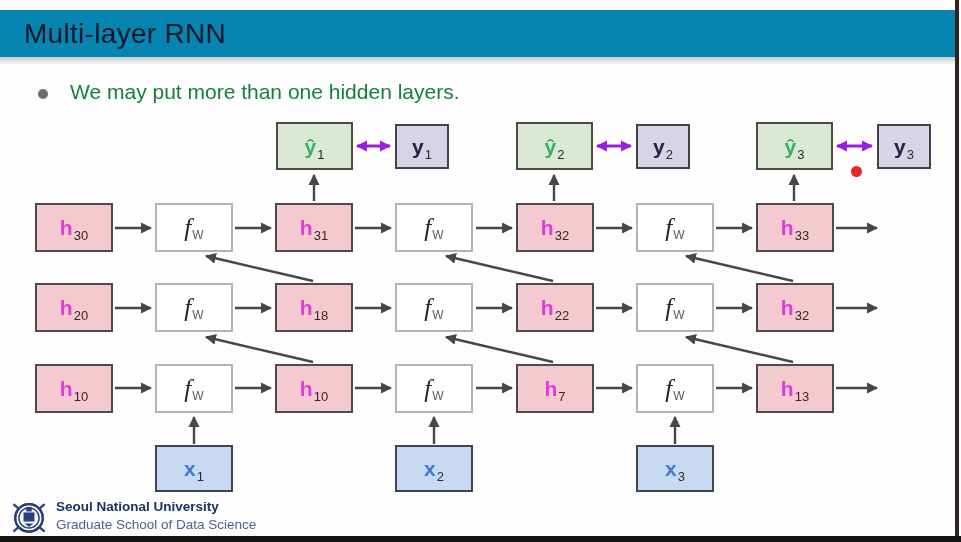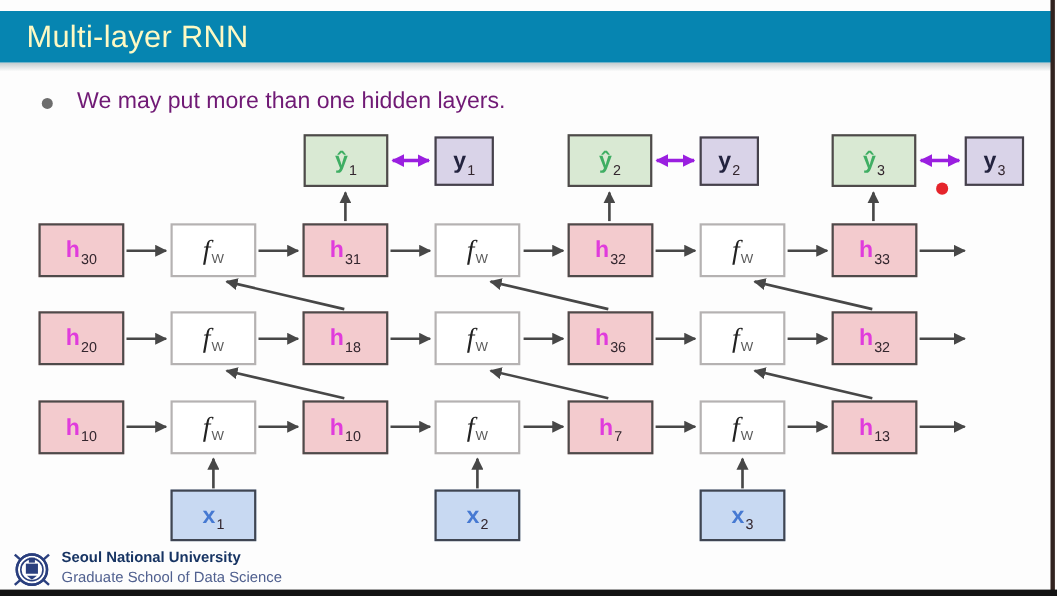--- a/index.html
+++ b/index.html
@@ -5,28 +5,28 @@
   html,body{margin:0;padding:0;background:#e8e8e8;}
   .slide{
     position:relative;width:961px;height:542px;background:#fdfdfd;
     font-family:"Liberation Sans",sans-serif;overflow:hidden;
   }
   
   .titlebar{
     position:absolute;left:0;top:10px;width:956px;height:47px;
     background:#0685b1;display:flex;align-items:center;
   }
-  .titlebar .title{color:#fef9c3;font-size:28px;font-weight:500;padding-left:24px;letter-spacing:.3px;}
+  .titlebar .title{color:#0f172a;font-size:28px;font-weight:500;padding-left:24px;letter-spacing:.3px;}
   .titleshadow{
     position:absolute;left:0;top:57px;width:956px;height:8px;
     background:linear-gradient(#c3cbce,rgba(255,255,255,0));
   }
   
   .bullet-dot{position:absolute;left:38px;top:89px;width:10px;height:10px;border-radius:50%;background:#6d6d6d;}
-  .bullet-text{position:absolute;left:70px;top:80px;font-size:21px;color:#701a75;}
+  .bullet-text{position:absolute;left:70px;top:80px;font-size:21px;color:#15803d;}
   
   .box{
     position:absolute;width:78px;height:49px;box-sizing:border-box;
     display:flex;align-items:center;justify-content:center;
     border:2.5px solid #4e4a4a;
   }
   .bh{background:#f3cbce;}
   .bf{background:#ffffff;border:2px solid #b5b2b2;}
   .bg{background:#d9e9d3;width:77px;height:48px;}
   .bl{background:#d9d3e8;width:54px;height:45px;border-width:2px;border-color:#45414b;}
@@ -191,21 +191,21 @@
   <div class="box bh" style="left:275px;top:283px">
       <span class="bm th">h</span>
       <span class="bs">18</span>
     </div>
   <div class="box bf" style="left:395px;top:283px">
       <span class="bm tf">f</span>
       <span class="fs">W</span>
     </div>
   <div class="box bh" style="left:516px;top:283px">
       <span class="bm th">h</span>
-      <span class="bs">36</span>
+      <span class="bs">22</span>
     </div>
   <div class="box bf" style="left:636px;top:283px">
       <span class="bm tf">f</span>
       <span class="fs">W</span>
     </div>
   <div class="box bh" style="left:756px;top:283px">
       <span class="bm th">h</span>
       <span class="bs">32</span>
     </div>
 

